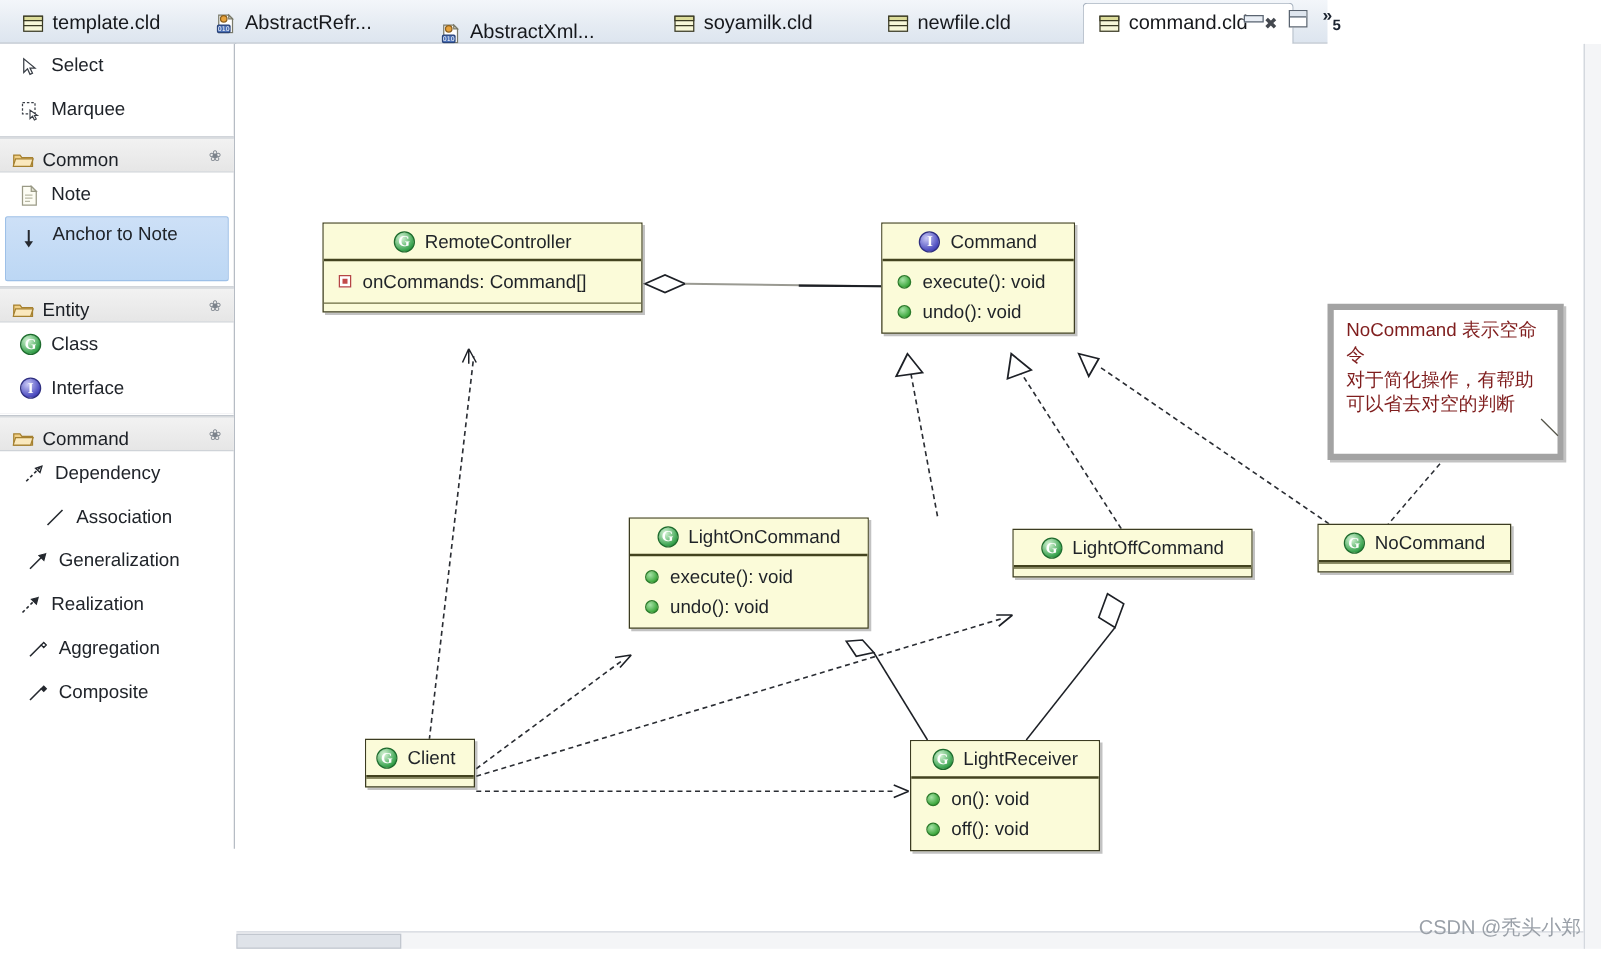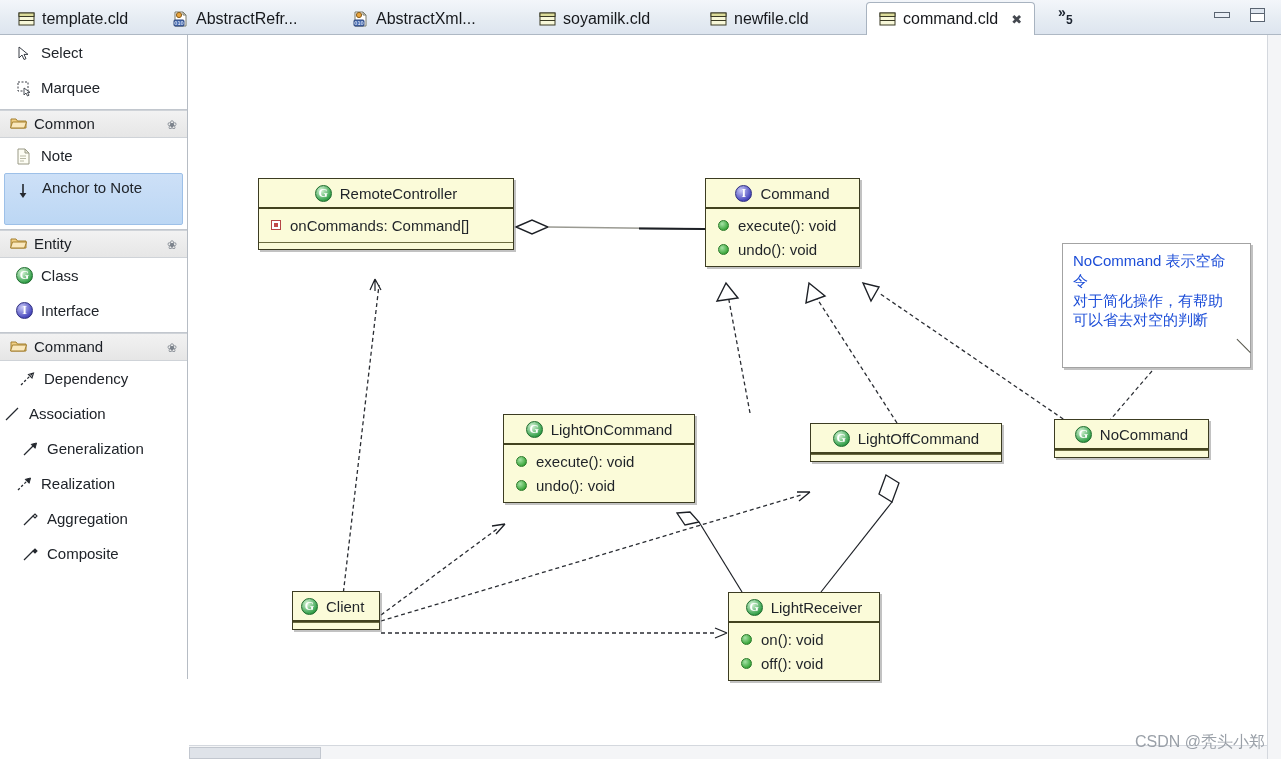--- a/index.html
+++ b/index.html
@@ -12,21 +12,21 @@
     height: 773px;
     font-family: "Liberation Sans", sans-serif;
     overflow: hidden;
     position: relative;
   }
 
   
   .tabbar {
     position: absolute;
     top: 0; left: 0;
-    width: 1281px;
+    width: 1062px;
     height: 35px;
     background: linear-gradient(to bottom, #f3f6fa 0%, #e6ecf3 55%, #dde5ef 100%);
     border-bottom: 1px solid #aeb8c4;
     box-sizing: border-box;
   }
   .tab {
     position: absolute;
     top: 3px;
     height: 32px;
     display: flex;
@@ -134,21 +134,21 @@
   }
   .pal-sep {
     height: 1px;
     background: #c2c7ce;
     margin: 3px 0 0 0;
     border-top: 1px solid #ffffff;
   }
   .pal-group {
     height: 28px;
     display: flex;
-    align-items: center;
+    align-items: flex-end;
     gap: 7px;
     padding-left: 10px;
     background: linear-gradient(to bottom,#f2f2f2,#e6e6e6);
     border-top: 1px solid #cfd3d8;
     border-bottom: 1px solid #cfd3d8;
     font-size: 15px;
     color: #1b1f25;
     box-sizing: border-box;
     position: relative;
   }
@@ -281,24 +281,24 @@
     line-height: 15px;
     text-align: center;
     flex: 0 0 auto;
     font-family: "Liberation Serif", serif;
   }
 
   
   .note {
     position: absolute;
     background: #ffffff;
-    border: 1px solid #a3a3a3;
+    border: 5px solid #a3a3a3;
     box-shadow: 2px 2px 0 rgba(120,120,120,0.45);
     font-size: 15px;
-    color: #1d4ed8;
+    color: #7f1d1d;
     padding: 7px 10px;
     box-sizing: border-box;
     line-height: 1.32;
   }
   .note .foldline {
     position: absolute;
     right: 0px; bottom: 14px;
     width: 19px; height: 1px;
     background: #55554a;
     transform: rotate(45deg);
@@ -343,21 +343,21 @@
         <path d="M3 1 h8 l3 3 v11 h-11 z" fill="#ffffff" stroke="#7a7a6a"></path>
         <path d="M11 1 v3 h3 z" fill="#e3e3d4" stroke="#7a7a6a"></path>
         <circle cx="7" cy="4" r="2.6" fill="#e8a33d" stroke="#8a5f1d"></circle>
         <rect x="2" y="9" width="10" height="6" rx="1" fill="#4a6fb5" stroke="#2b4478"></rect>
         <text x="7" y="14" font-size="5" fill="#ffffff" text-anchor="middle" font-family="DejaVu Sans">010</text>
       </svg>
     </span>
     <span>AbstractRefr...</span>
   </div>
 
-  <div class="tab" style="left:340px;">
+  <div class="tab" style="left:340px;align-items:flex-end;">
     <span class="ico">
       <svg width="17" height="16" viewBox="0 0 17 16">
         <path d="M3 1 h8 l3 3 v11 h-11 z" fill="#ffffff" stroke="#7a7a6a"></path>
         <path d="M11 1 v3 h3 z" fill="#e3e3d4" stroke="#7a7a6a"></path>
         <circle cx="7" cy="4" r="2.6" fill="#e8a33d" stroke="#8a5f1d"></circle>
         <rect x="2" y="9" width="10" height="6" rx="1" fill="#4a6fb5" stroke="#2b4478"></rect>
         <text x="7" y="14" font-size="5" fill="#ffffff" text-anchor="middle" font-family="DejaVu Sans">010</text>
       </svg>
     </span>
     <span>AbstractXml...</span>
@@ -504,21 +504,21 @@
   <div class="pal-tool" style="padding-left:19px;">
     <span class="ico">
       <svg width="17" height="17" viewBox="0 0 17 17">
         <line x1="2" y1="14" x2="13" y2="3" stroke="#25292f" stroke-width="1.3" stroke-dasharray="2.5,2"></line>
         <path d="M14.5 2 L9.5 3.6 L13 7 Z" fill="none" stroke="#25292f" stroke-width="1.1"></path>
       </svg>
     </span>
     <span class="pal-label">Dependency</span>
   </div>
 
-  <div class="pal-tool" style="padding-left:4px;">
+  <div class="pal-tool" style="padding-left:36px;">
     <span class="ico">
       <svg width="17" height="17" viewBox="0 0 17 17">
         <line x1="2" y1="14" x2="14" y2="2" stroke="#25292f" stroke-width="1.3"></line>
       </svg>
     </span>
     <span class="pal-label">Association</span>
   </div>
 
   <div class="pal-tool" style="padding-left:22px;">
     <span class="ico">

